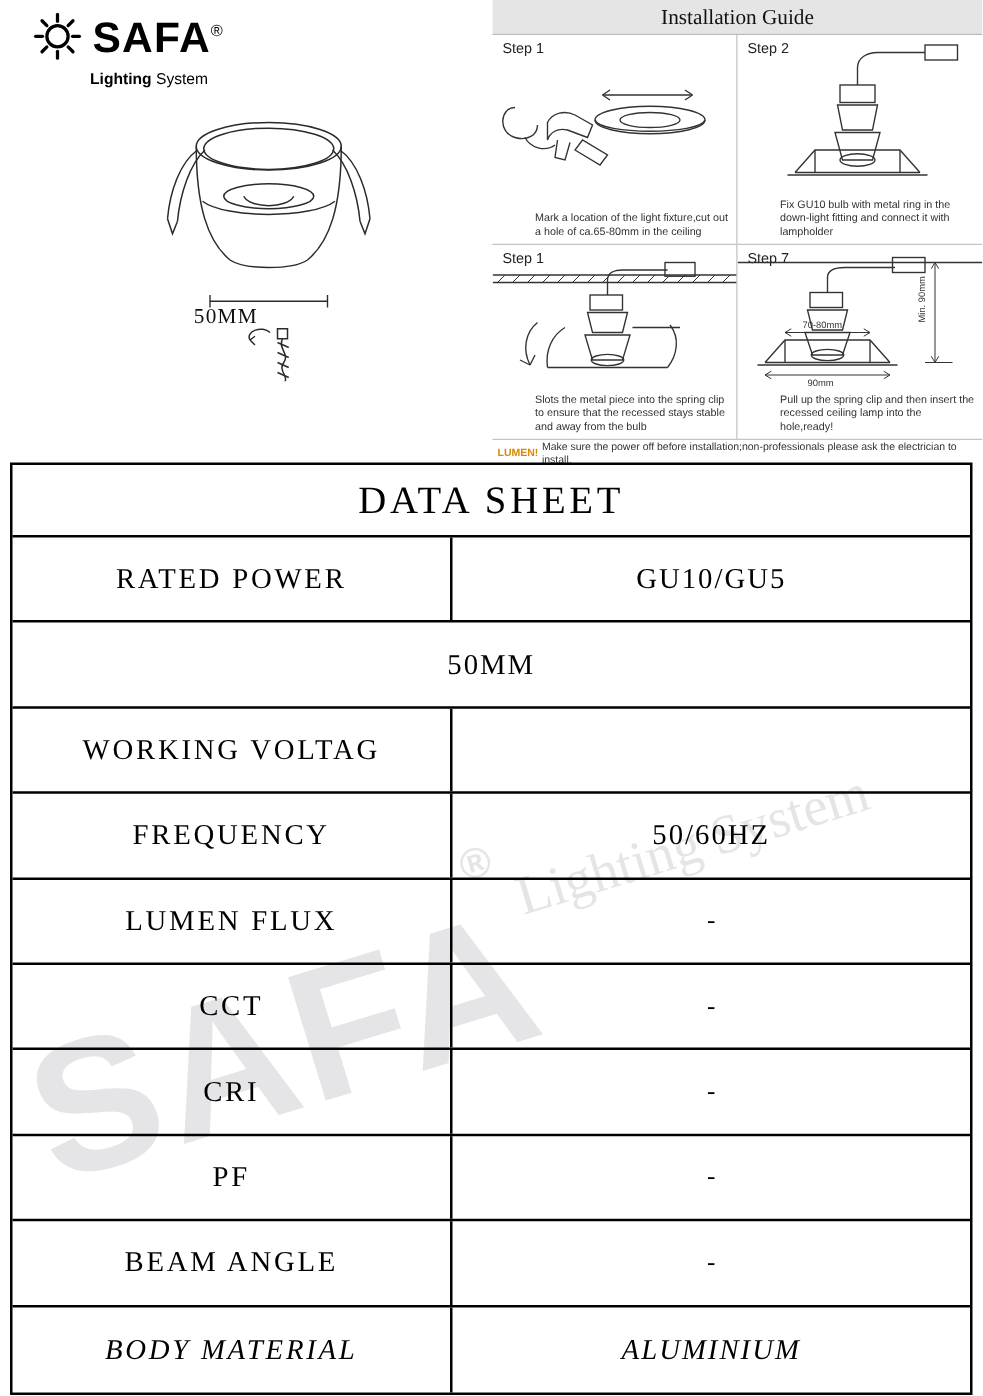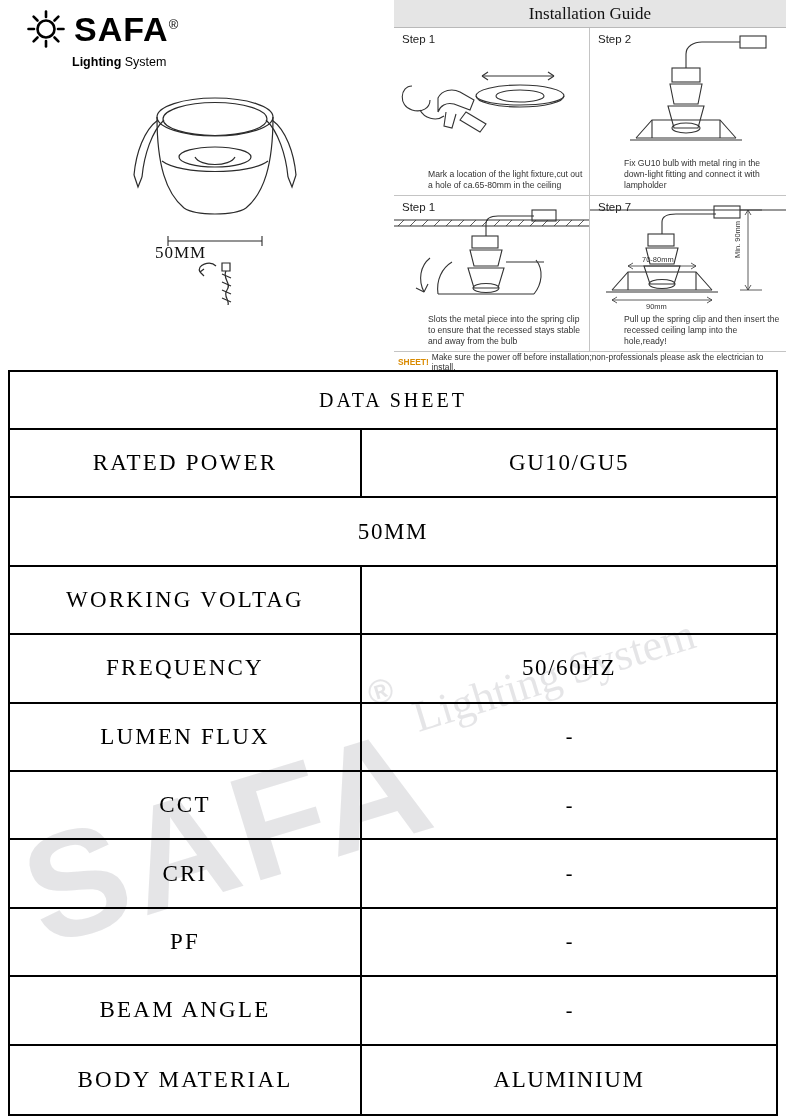--- a/index.html
+++ b/index.html
@@ -120,28 +120,28 @@
     width: 770px;
     border: 2px solid #000;
     z-index: 8;
     background: transparent;
   }
   .sheet-title {
     height: 58px;
     border-bottom: 2px solid #000;
     display: flex; align-items: center; justify-content: center;
     font-family: "Liberation Serif", serif;
-    font-size: 20px; letter-spacing: 3px; color: #000;
+    font-size: 31px; letter-spacing: 3px; color: #000;
   }
   .row {
     display: flex;
     height: 68.4px;
     border-bottom: 2px solid #000;
   }
-  .row:last-child { border-bottom: none; }
+  .row:last-child { border-bottom: none; font-style: italic; }
   .cell-key, .cell-val {
     display: flex; align-items: center; justify-content: center;
     font-family: "Liberation Serif", serif;
     color: #000;
     text-align: center;
   }
   .cell-key {
     width: 352px;
     border-right: 2px solid #000;
     font-size: 23px;
@@ -352,21 +352,21 @@
           <g font-family="Liberation Sans, sans-serif" fill="#333">
             <text x="52" y="66" font-size="7.5">70-80mm</text>
             <text x="56" y="113" font-size="7.5">90mm</text>
             <text x="150" y="62" font-size="7.5" transform="rotate(-90 150 62)">Min. 90mm</text>
           </g>
         </svg>
         <div class="cell-caption">Pull up the spring clip and then insert the recessed ceiling lamp into the hole,ready!</div>
       </div>
 
       <div class="guide-note">
-        <span class="note-word">SHEET!</span>
+        <span class="note-word">LUMEN!</span>
         <span>Make sure the power off before installation;non-professionals please ask the electrician to install.</span>
       </div>
     </div>
   </div>
 
   <div class="sheet">
     <div class="sheet-title">DATA SHEET</div>
 
     <div class="row">
       <div class="cell-key">RATED POWER</div>

